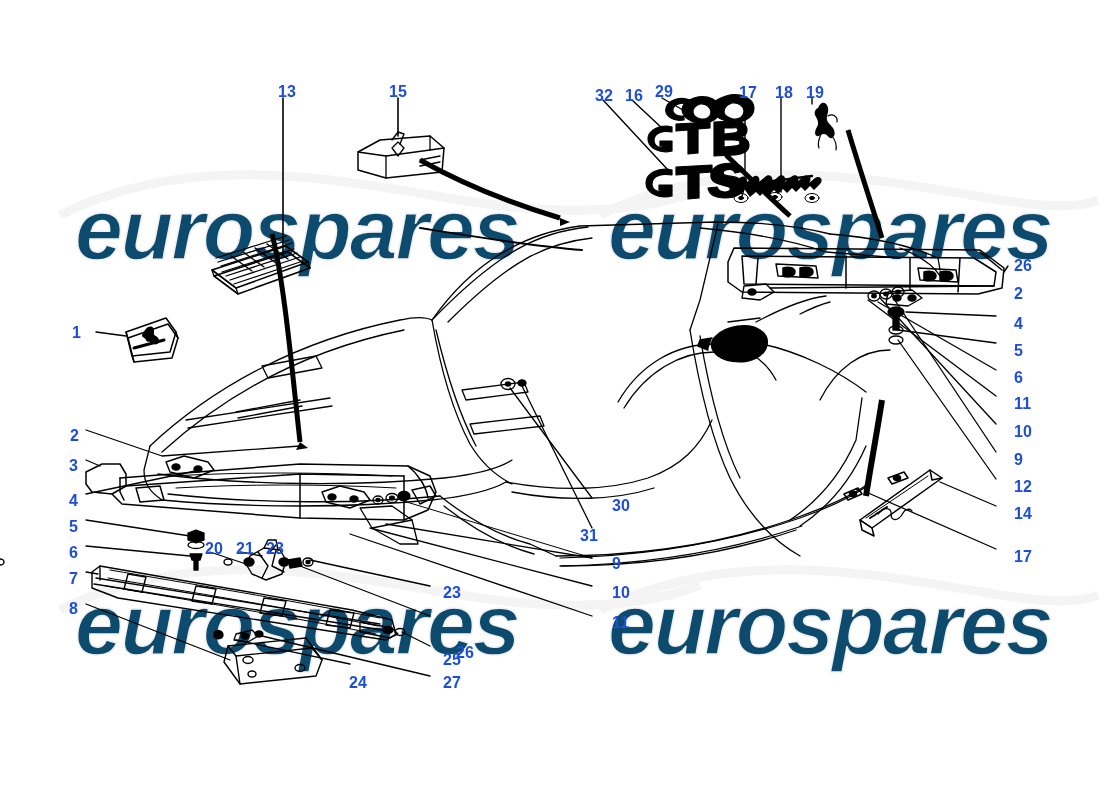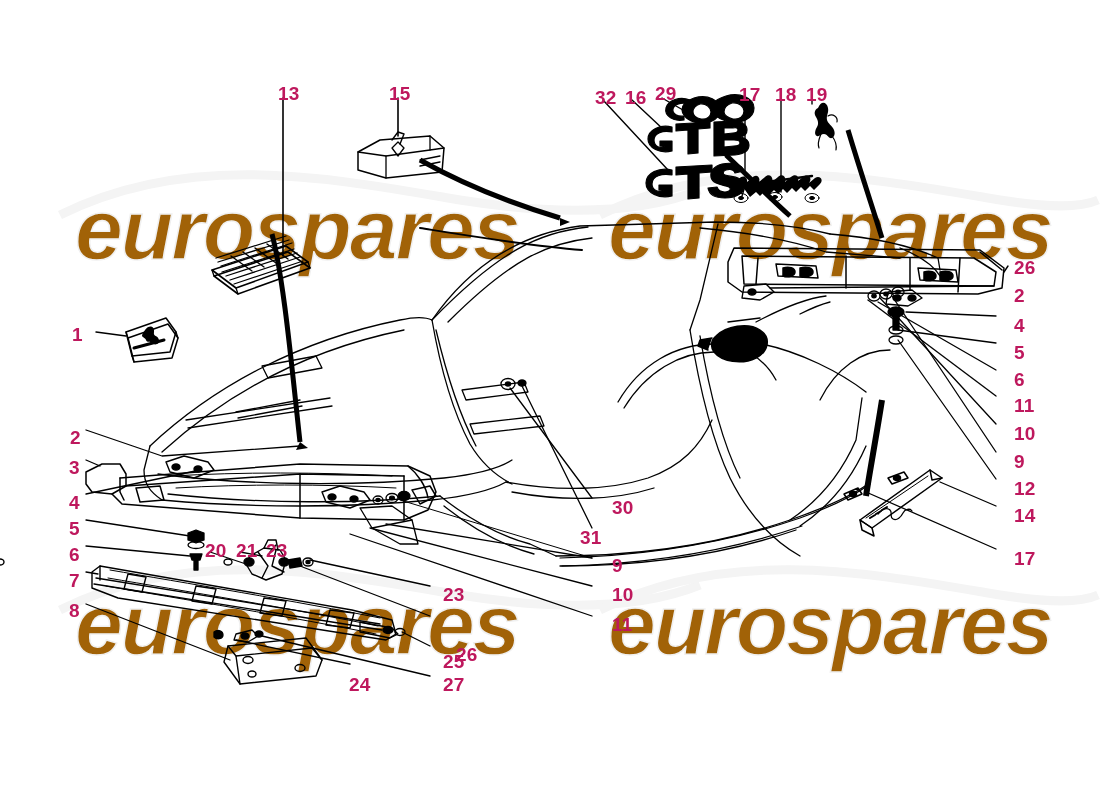--- a/index.html
+++ b/index.html
@@ -2,26 +2,26 @@
 <html><head>
 <meta charset="utf-8">
 <title>Parts Diagram</title>
 <style>
   html,body{margin:0;padding:0;background:#ffffff;}
   body{width:1100px;height:800px;overflow:hidden;
        font-family:"Liberation Sans", sans-serif;}
   #stage{position:relative;width:1100px;height:800px;background:#fff;}
   #stage svg{position:absolute;left:0;top:0;}
   .lbl{position:absolute;font-family:"Liberation Sans",sans-serif;
-       font-weight:bold;font-size:19px;color:#be185d;line-height:1;
+       font-weight:bold;font-size:16px;color:#1d4ed8;line-height:1;
        white-space:nowrap;letter-spacing:.2px;}
   .wm{position:absolute;pointer-events:none;user-select:none;}
   .wm-txt{font-family:"Liberation Sans",sans-serif;font-weight:bold;
           font-style:italic;letter-spacing:-2px;
-          color:#a16207;
+          color:#0c4a6e;
           -webkit-text-stroke:1.5px #f0f0f0;
           text-stroke:1.5px #f0f0f0;}
 </style>
 </head>
 <body>
 
 <div id="stage">
 
   <div class="wm" style="left:0;top:0;width:1100px;height:800px;">
     <svg width="1100" height="800" viewBox="0 0 1100 800">

